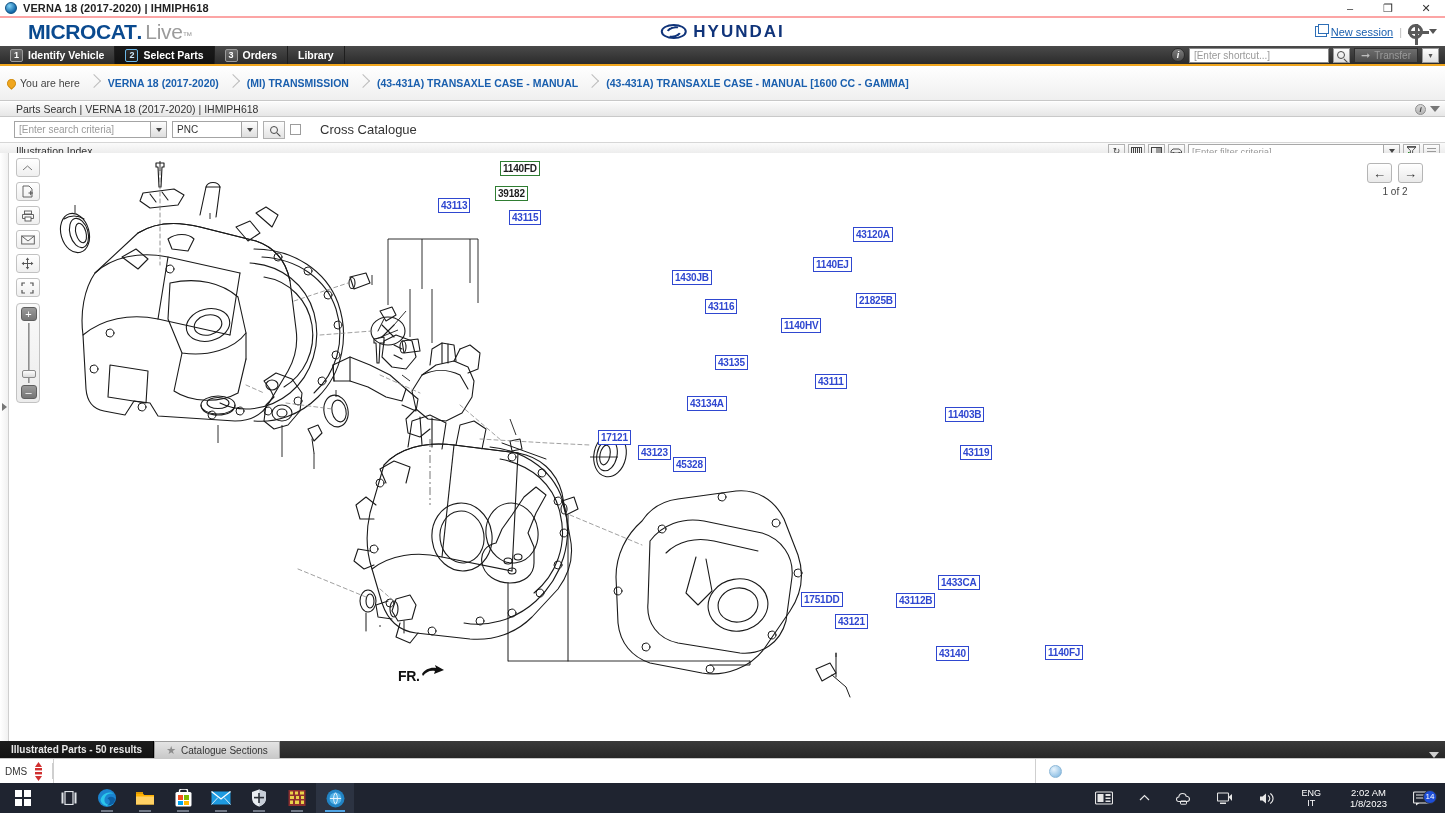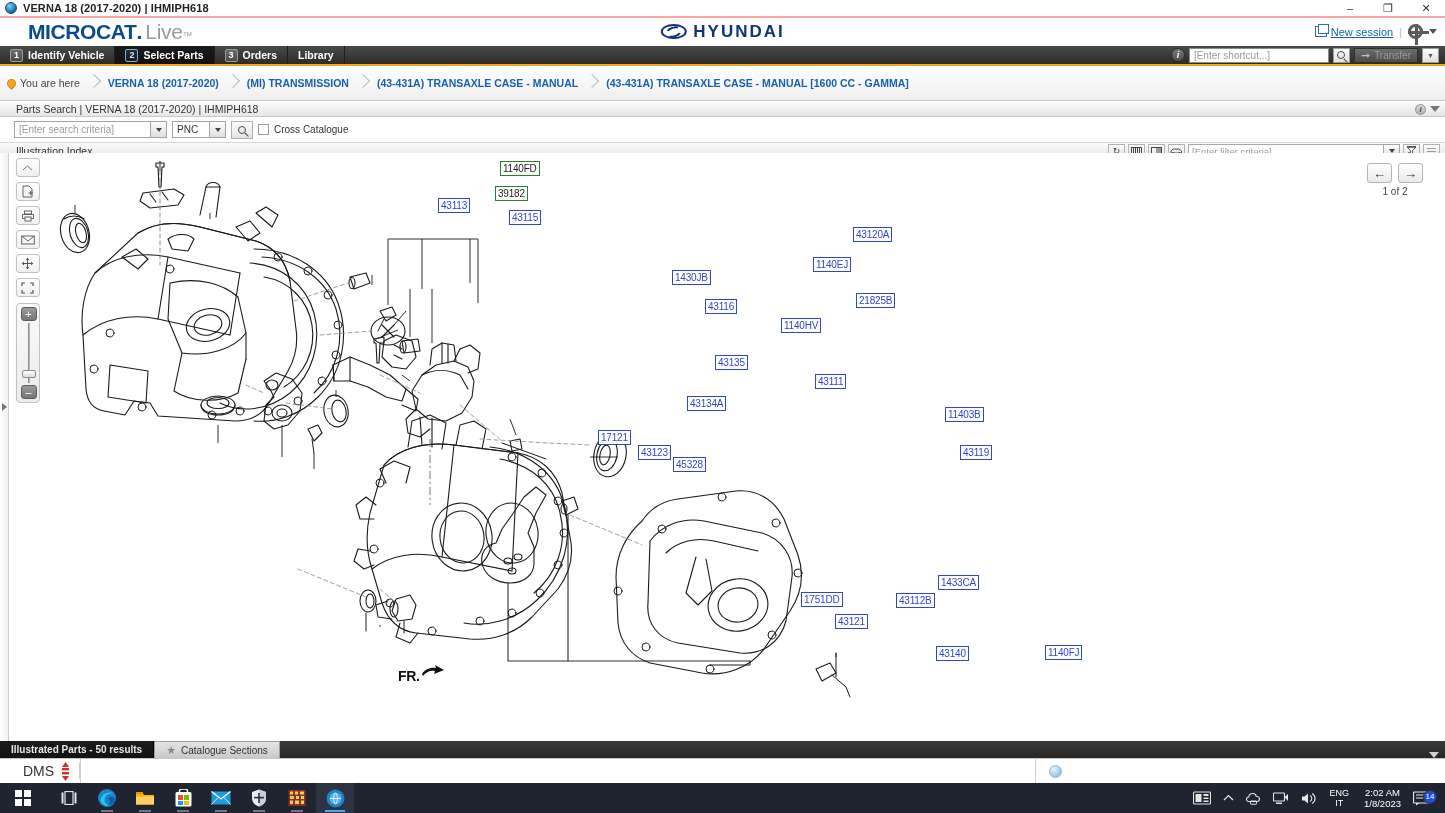--- a/index.html
+++ b/index.html
@@ -159,21 +159,21 @@
     display:flex;align-items:center;justify-content:center;
   }
   .ddbtn .caret { width:0;height:0;border-left:3.5px solid transparent;border-right:3.5px solid transparent;border-top:4px solid #444;}
   .sq-btn {
     width:22px;height:18px;border:1px solid #b0b0b0;background:linear-gradient(#fdfdfd,#e3e3e3);
     display:flex;align-items:center;justify-content:center;
   }
   .magn { width:8px;height:8px;border:1.4px solid #4a4a4a;border-radius:50%;position:relative;display:inline-block;}
   .magn:after{content:"";position:absolute;right:-4px;bottom:-3px;width:5px;height:1.4px;background:#4a4a4a;transform:rotate(45deg);}
   .chk { width:11px;height:11px;border:1px solid #9c9c9c;background:#fff; }
-  .cc-label { font-size:10px; color:#333; }
+  .cc-label { font-size:13px; color:#333;margin-left:14px; }
 
   
   .illus-bar {
     height:17px; background:linear-gradient(#fbfbfb,#e4e4e4);
     border-bottom:1px solid #c9c9c9;
     display:flex; align-items:center; padding-left:16px; font-size:10.5px; color:#333;
   }
   .ib-right { margin-left:auto; display:flex; align-items:center; gap:3px; padding-right:5px; }
   .ib-btn {
     width:17px;height:14px;border:1px solid #b2b2b2;background:linear-gradient(#fdfdfd,#e2e2e2);
@@ -236,21 +236,21 @@
     background:linear-gradient(#ffffff,#eaeaea);
     display:flex;align-items:center;justify-content:center;font-size:13px;color:#333;
   }
   .pg-label { font-size:10px; color:#444; margin-top:3px; }
 
   .diagram { position:absolute; left:50px; top:0; width:1290px; height:570px; }
 
   
   .callout {
     position:absolute; border:1px solid #2f47d0; color:#2f47d0;
-    background:#fff; font-size:10px; font-weight:normal; line-height:11px;
+    background:#fff; font-size:10px; font-weight:bold; line-height:11px;
     padding:1px 2px; white-space:nowrap; font-family:"Liberation Sans",sans-serif;
     letter-spacing:-.2px;
   }
   .callout.green { border-color:#2f7d32; color:#1e1e1e; }
 
   .fr-mark { position:absolute; left:348px; top:512px; display:flex; align-items:flex-end; gap:1px;}
   .fr-mark .t { font-size:14px; font-weight:bold; color:#111; letter-spacing:-.3px;}
   .fr-arrow { width:24px;height:14px;position:relative; margin-bottom:5px;}
 
   
@@ -269,21 +269,21 @@
   }
   .star { color:#8c8c8c; font-size:11px; }
   .bt-right { margin-left:auto; padding-right:6px; display:flex;align-items:center;}
   .bt-caret { width:0;height:0;border-left:5px solid transparent;border-right:5px solid transparent;border-top:6px solid #cfcfcf;}
 
   
   .statusbar {
     position:absolute; left:0; top:758px; width:1445px; height:25px;
     background:#fff; border-top:1px solid #c8c8c8; display:flex; align-items:center;
   }
-  .dms { font-size:14px; color:#333; padding-left:23px; }
+  .dms { font-size:10px; color:#333; padding-left:5px; }
   .dms-ic { width:9px; height:19px; margin:0 9px 0 7px; position:relative; }
   .sb-div { width:1px; height:16px; background:#cfcfcf; }
   .sb-main { flex:1; border-left:1px solid #cfcfcf; height:25px; }
   .sb-right {
     width:410px; height:25px; border-left:1px solid #cfcfcf; display:flex; align-items:center;
     padding-left:13px;
   }
   .globe {
     width:13px;height:13px;border-radius:50%;
     background:radial-gradient(circle at 35% 30%, #e8f4fd, #9dc8e8 65%, #6da9d4);
@@ -311,21 +311,21 @@
     content:""; position:absolute;left:6px;top:3px;width:22px;height:13px;border-radius:50%;
     background:radial-gradient(circle at 40% 35%,#eef4f8,#9cb7c9);
   }
   .tb-icons { display:flex; align-items:center; gap:0; margin-left:4px; }
   .tb-ic {
     width:38px;height:30px;display:flex;align-items:center;justify-content:center;position:relative;
   }
   .tb-ic.active { background:#2c3342; }
   .tb-ic.active:after { content:""; position:absolute;left:9px;bottom:1px;width:20px;height:2px;background:#4fa3e3;}
   .tb-ic.running:after { content:""; position:absolute;left:13px;bottom:1px;width:12px;height:2px;background:#6f7785;}
-  .tray { margin-left:auto; display:flex; align-items:center; gap:0; padding-right:6px; }
+  .tray { margin-left:auto; display:flex; align-items:center; gap:14px; padding-right:6px; }
   .tray-ic { padding:0 6px; color:#e6e6e6; font-size:12px; display:flex;align-items:center;}
   .tray-lang { text-align:center; line-height:10px; font-size:9px; color:#fff; padding:0 7px;}
   .tray-clock { text-align:center; line-height:11px; font-size:9.5px; color:#fff; padding:0 8px; }
   .tray-notif { position:relative; padding:0 8px 0 4px; }
   .notif-badge {
     position:absolute; right:2px; bottom:2px; min-width:14px;height:14px;border-radius:50%;
     background:#1d4ed8; color:#fff; font-size:8px; display:flex;align-items:center;justify-content:center;
     border:1px solid #2a2f3c;
   }
 </style>
@@ -434,21 +434,21 @@
   <div class="search-row">
     <div style="display:flex">
       <div class="inp" style="width:137px" title="[Enter search criteria]">
         <span>[Enter search criteria]</span>
       </div>
       <div class="ddbtn">
           <span class="caret"></span>
         </div>
     </div>
     <div style="display:flex">
-      <div class="inp value" style="width:38px">
+      <div class="inp value" style="width:70px">
         <span>PNC</span>
       </div>
       <div class="ddbtn">
           <span class="caret"></span>
         </div>
     </div>
     <div class="sq-btn">
       <span class="magn"></span>
     </div>
     <span class="chk"></span>

